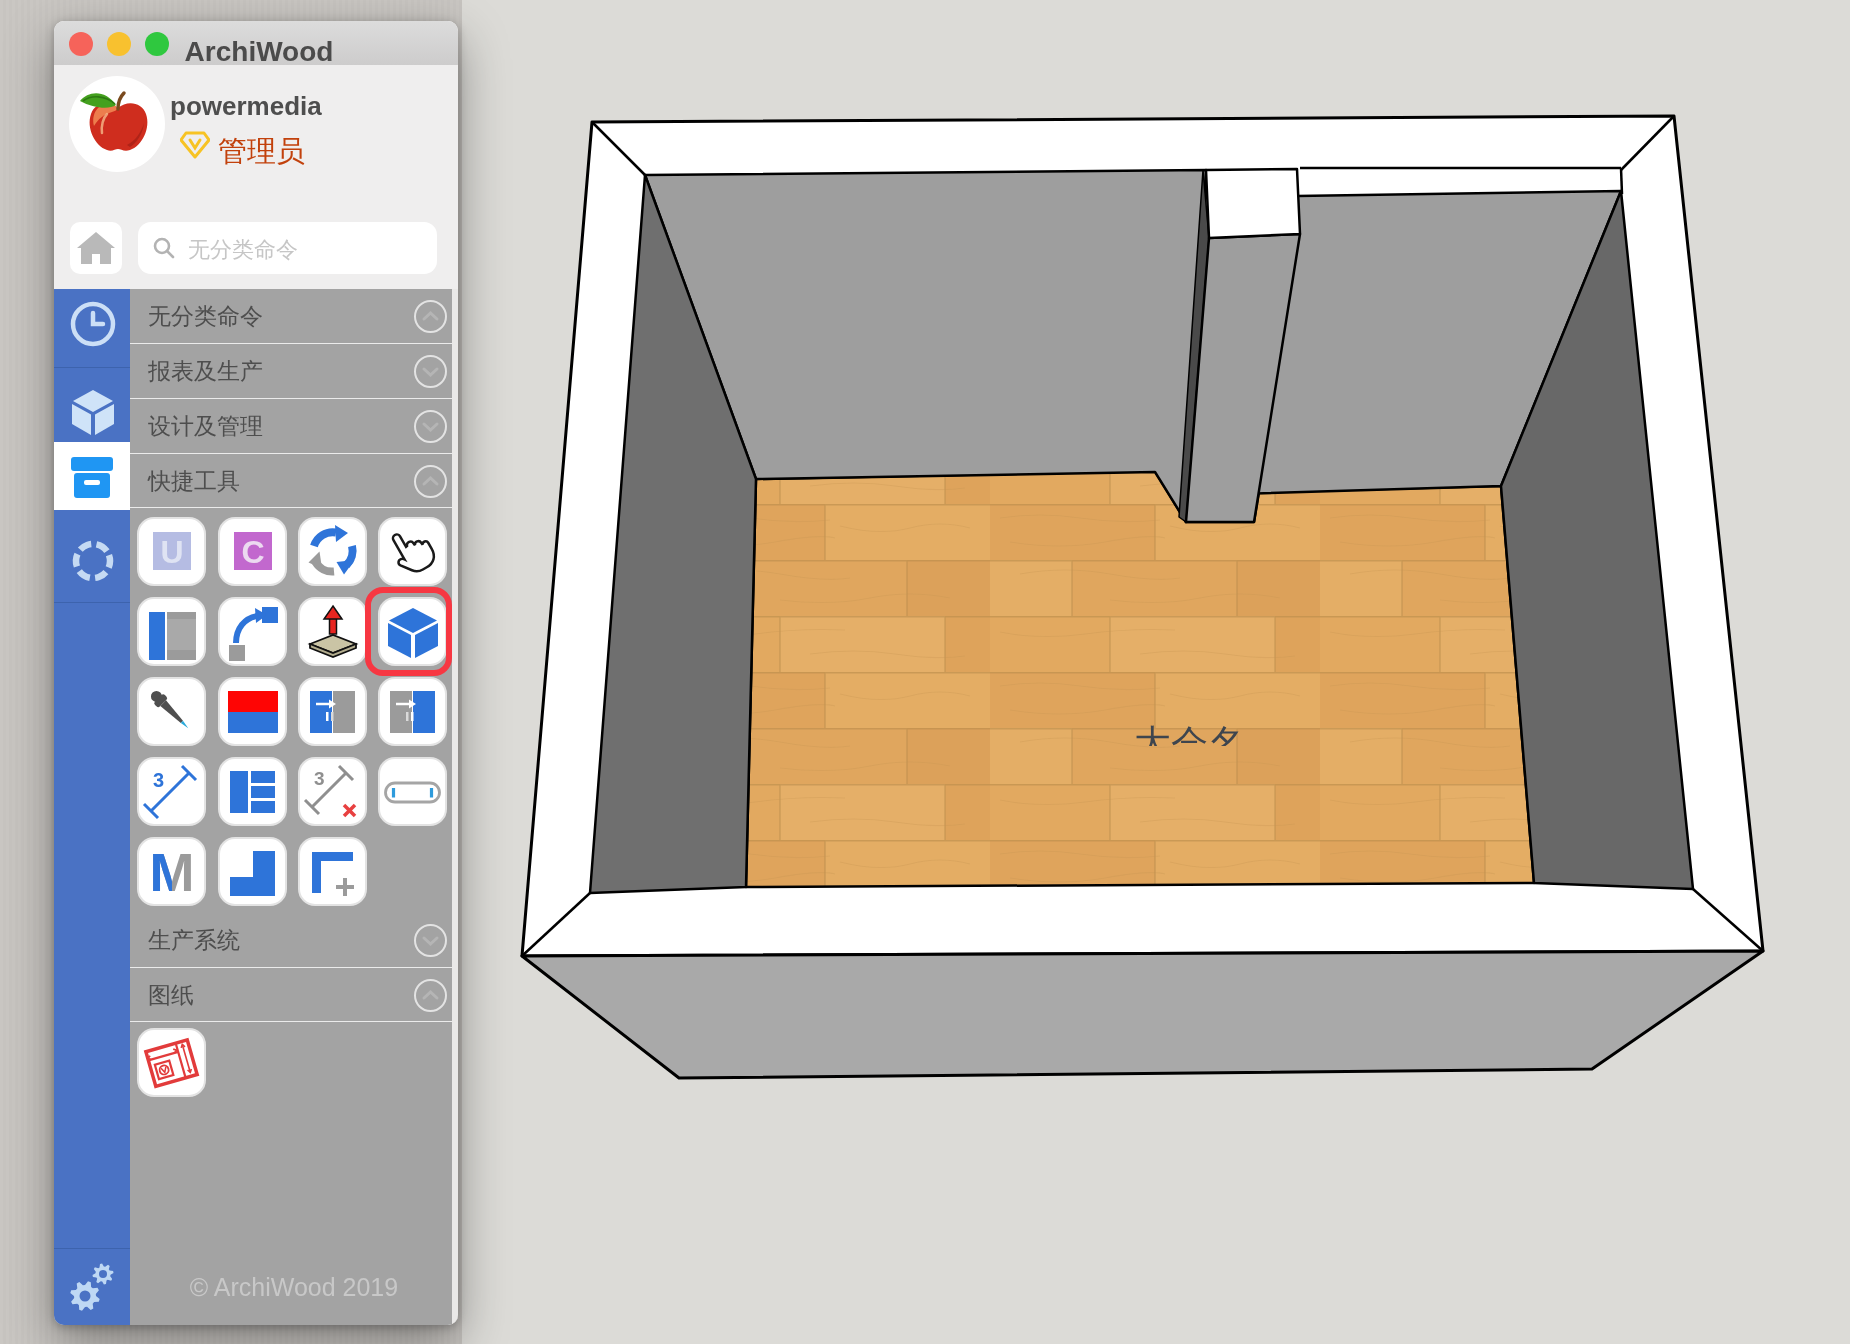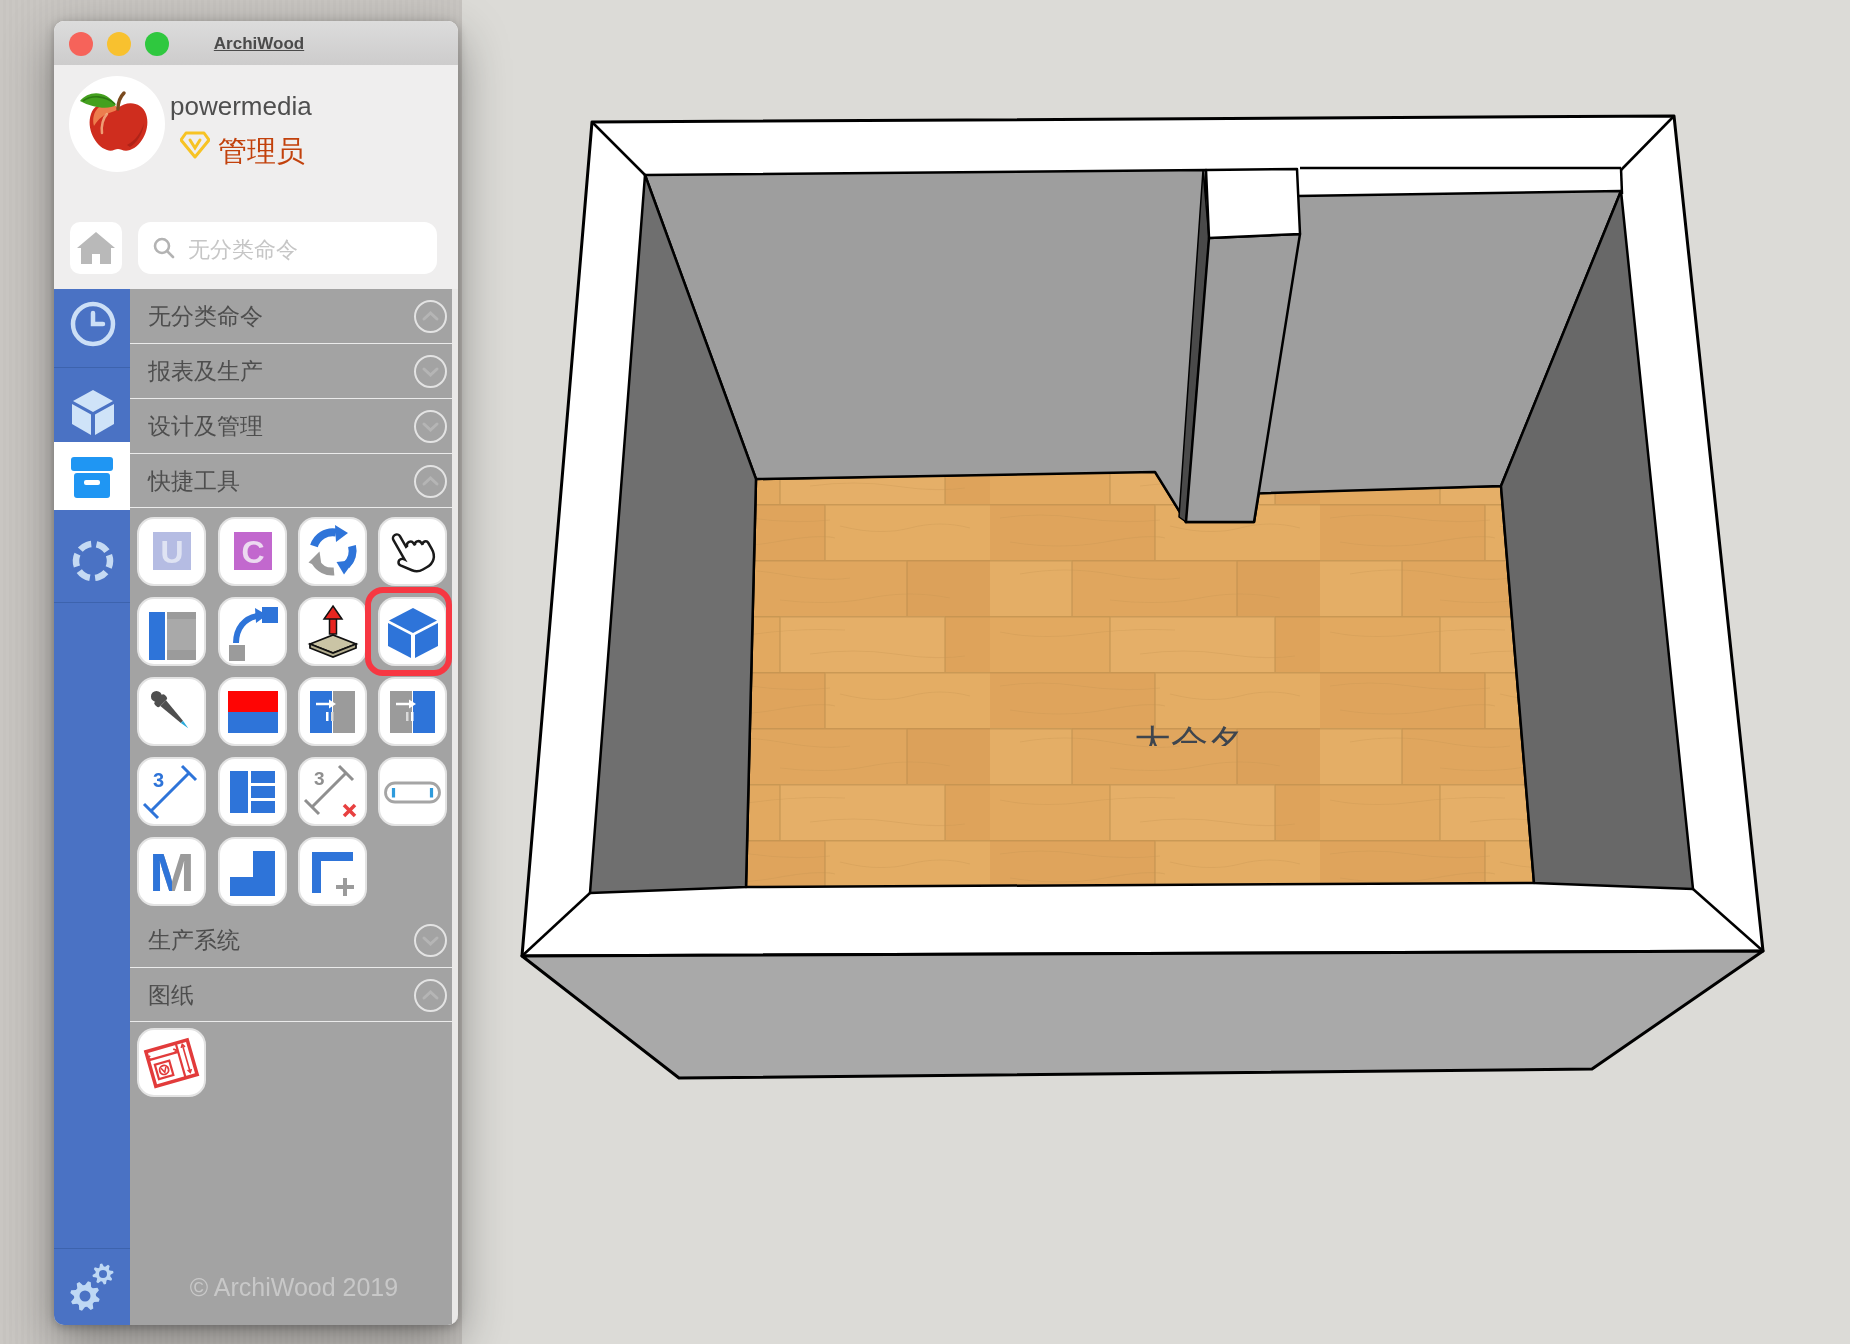--- a/index.html
+++ b/index.html
@@ -5,24 +5,24 @@
 html,body{margin:0;padding:0;}
 body{width:1850px;height:1344px;background:#dcdbd7;font-family:"Liberation Sans",sans-serif;overflow:hidden;position:relative;}
 .desk{position:absolute;left:0;top:0;width:462px;height:1344px;background:repeating-linear-gradient(90deg,#cac7c3 0 3px,#c7c4c0 3px 6px);}
 #room{position:absolute;left:0;top:0;}
 .win{position:absolute;left:54px;top:21px;width:404px;height:1304px;background:#fff;border-radius:10px;box-shadow:0 18px 50px rgba(0,0,0,.38),0 2px 10px rgba(0,0,0,.25);overflow:hidden;}
 .titlebar{position:absolute;left:0;top:0;width:404px;height:44px;background:linear-gradient(#dcdcdc,#cdcccc);border-bottom:1px solid #b3b1af;}
 .tl{position:absolute;top:11px;width:24px;height:24px;border-radius:50%;}
 .tl.r{left:15px;background:#f6635a;}
 .tl.y{left:53px;background:#f8c12f;}
 .tl.g{left:91px;background:#2fc83f;}
-.title{position:absolute;left:130px;top:0;width:150px;height:44px;line-height:45px;text-align:center;font-size:17px;font-weight:bold;color:#4b4b4b;text-decoration:underline;}
+.title{position:absolute;left:130px;top:8px;width:150px;height:44px;line-height:45px;text-align:center;font-size:28px;font-weight:bold;color:#4b4b4b;}
 .profile{position:absolute;left:0;top:44px;width:404px;height:137px;background:#efeeee;border-bottom:1px solid #d2d0ce;}
 .avatar{position:absolute;left:15px;top:11px;width:96px;height:96px;border-radius:50%;background:#fff;}
-.uname{position:absolute;left:116px;top:26px;font-size:26px;font-weight:normal;color:#4e4e4e;}
+.uname{position:absolute;left:116px;top:26px;font-size:26px;font-weight:bold;color:#4e4e4e;}
 .role{position:absolute;left:164px;top:67px;font-size:29px;color:#c2410c;}
 .searchsec{position:absolute;left:0;top:181px;width:404px;height:87px;background:#efeeee;}
 .homebtn{position:absolute;left:16px;top:20px;width:52px;height:52px;background:#fff;border-radius:10px;}
 .searchbox{position:absolute;left:84px;top:20px;width:299px;height:52px;background:#fff;border-radius:13px;}
 .sphold{position:absolute;left:50px;top:13px;font-size:22px;color:#c6c6c6;}
 .main{position:absolute;left:0;top:268px;width:404px;height:1036px;background:#a3a3a3;}
 .sidebar{position:absolute;left:0;top:0;width:76px;height:1036px;background:#4a72c4;}
 .scell{position:absolute;left:0;width:76px;}
 .menurow{position:absolute;left:76px;width:328px;height:54px;}
 .mlabel{position:absolute;left:18px;top:0;height:54px;line-height:54px;font-size:23px;color:#4e4e4e;}

